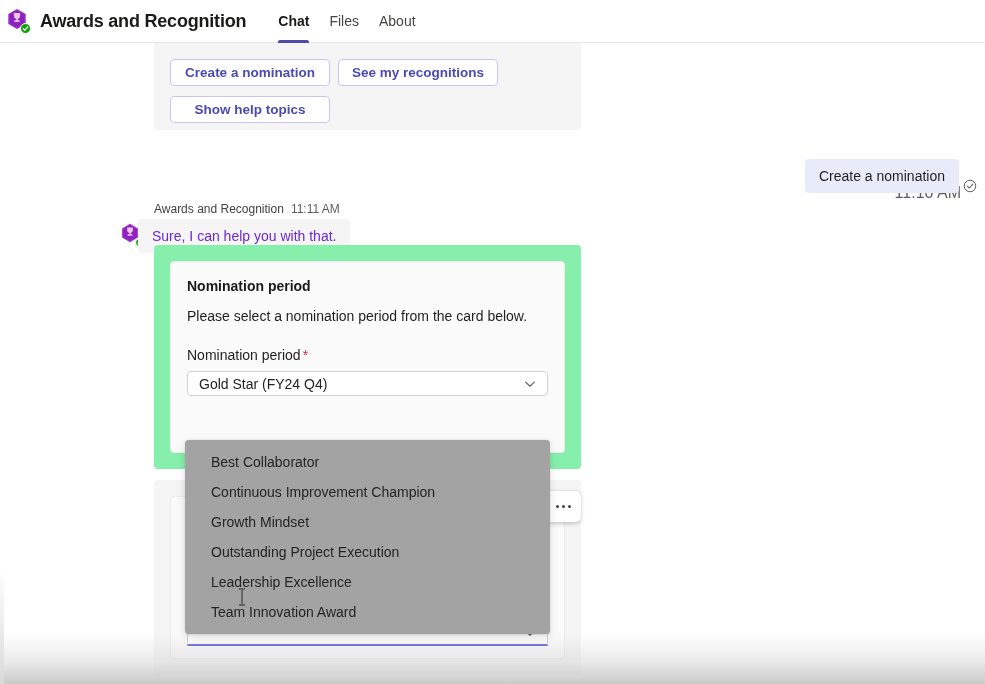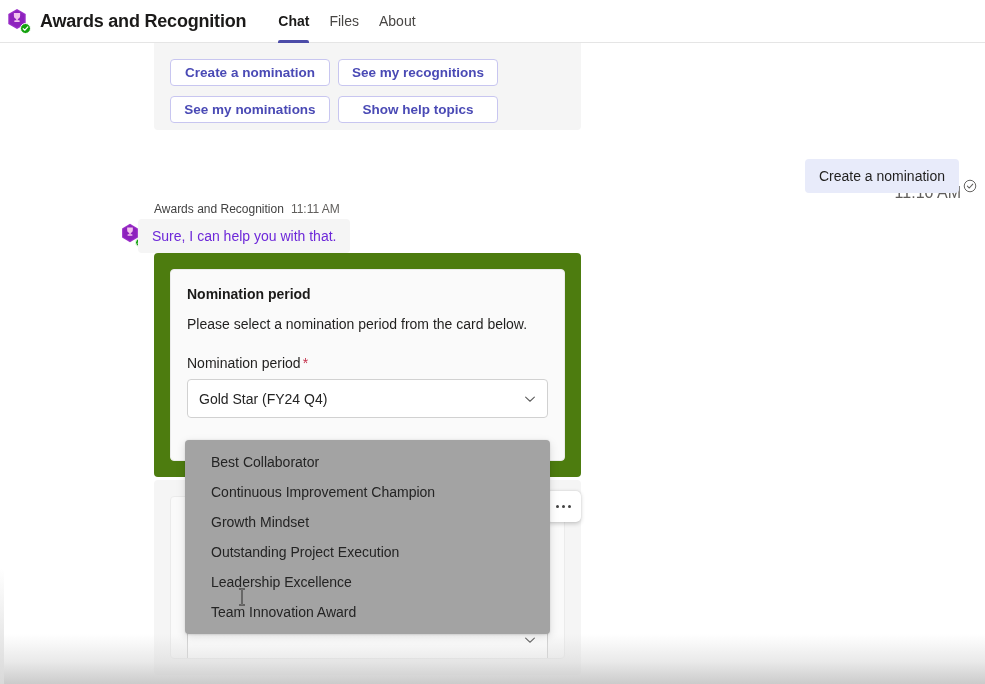--- a/index.html
+++ b/index.html
@@ -195,24 +195,24 @@
     padding: 9px 14px;
     font-size: 14px;
     color: #6d28d9;
     white-space: nowrap;
   }
 
   
   .card-wrap-1 {
     position: absolute;
     left: 154px;
-    top: 210px;
+    top: 202px;
     width: 427px;
     height: 224px;
-    background: #4d7c0f;
+    background: #86efac;
     border-radius: 4px;
     padding: 16px;
     overflow: hidden;
   }
   .card-wrap-2 {
     position: absolute;
     left: 154px;
     top: 437px;
     width: 427px;
     height: 195px;
@@ -242,21 +242,21 @@
   }
   .ac-label {
     font-size: 14px;
     color: #201f1e;
     margin-bottom: 8px;
   }
   .req-star { color: #c4314b; margin-left: 2px; }
 
   .ac-select {
     position: relative;
-    height: 39px;
+    height: 25px;
     background: #ffffff;
     border: 1px solid #d1d1d1;
     border-radius: 4px;
     display: flex;
     align-items: center;
     padding: 0 30px 0 11px;
     font-size: 14px;
     color: #242424;
     cursor: pointer;
   }
@@ -380,21 +380,20 @@
     </div>
   </div>
 
   <div class="chat">
     <div class="chat-inner">
 
       <div class="bot-card card-suggestions">
         <div class="sa-grid">
           <div class="sa-btn">Create a nomination</div>
           <div class="sa-btn">See my recognitions</div>
-          <div class="sa-btn">See my nominations</div>
           <div class="sa-btn">Show help topics</div>
         </div>
       </div>
 
       <div class="out-time">11:10 AM</div>
       <div class="out-bubble">Create a nomination</div>
       <div class="sent-check">
         <svg viewBox="0 0 16 16">
           <circle cx="8" cy="8" r="6.6" fill="none" stroke="#605e5c" stroke-width="1.1"></circle>
           <path d="M5 8.2 L7.2 10.3 L11.2 5.8" fill="none" stroke="#605e5c" stroke-width="1.2" stroke-linecap="round" stroke-linejoin="round"></path>

